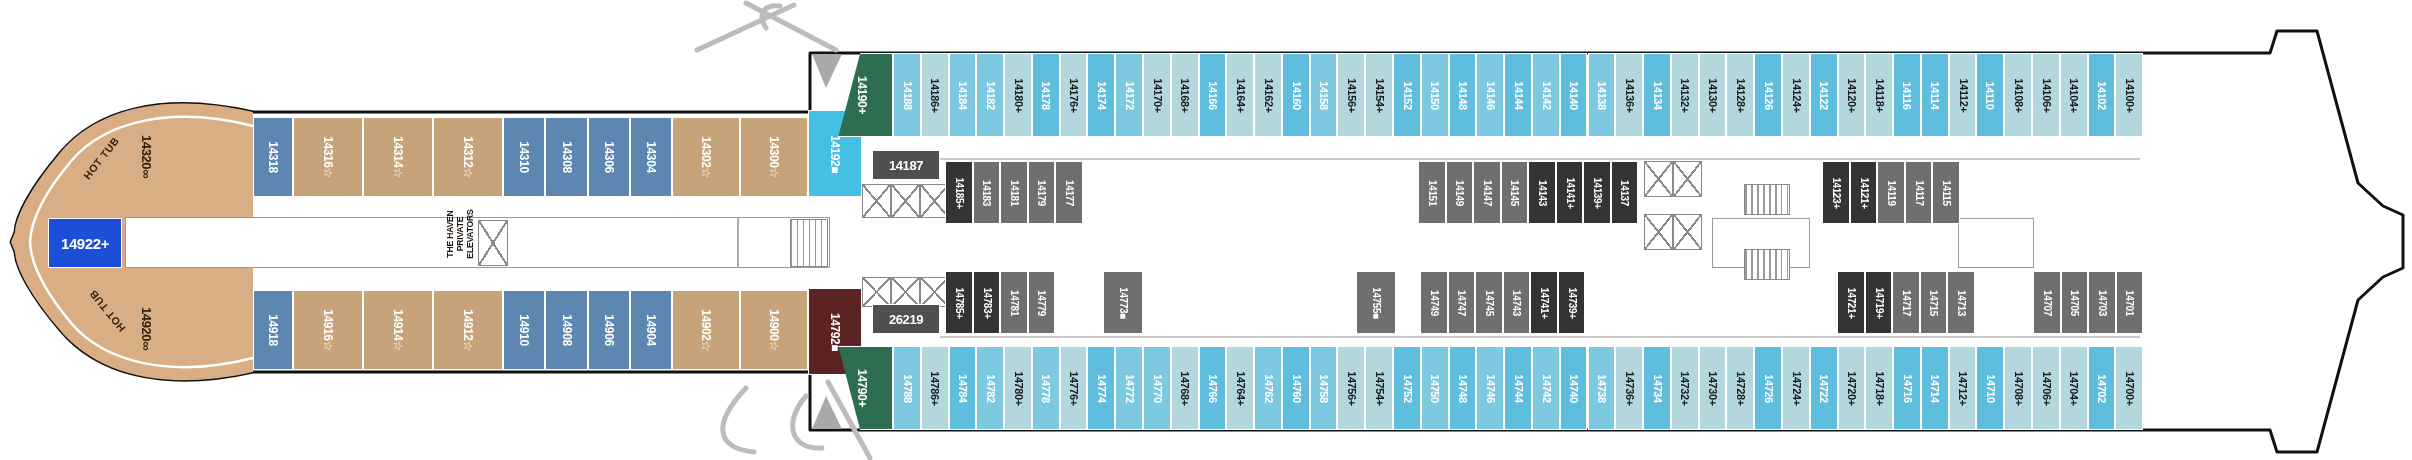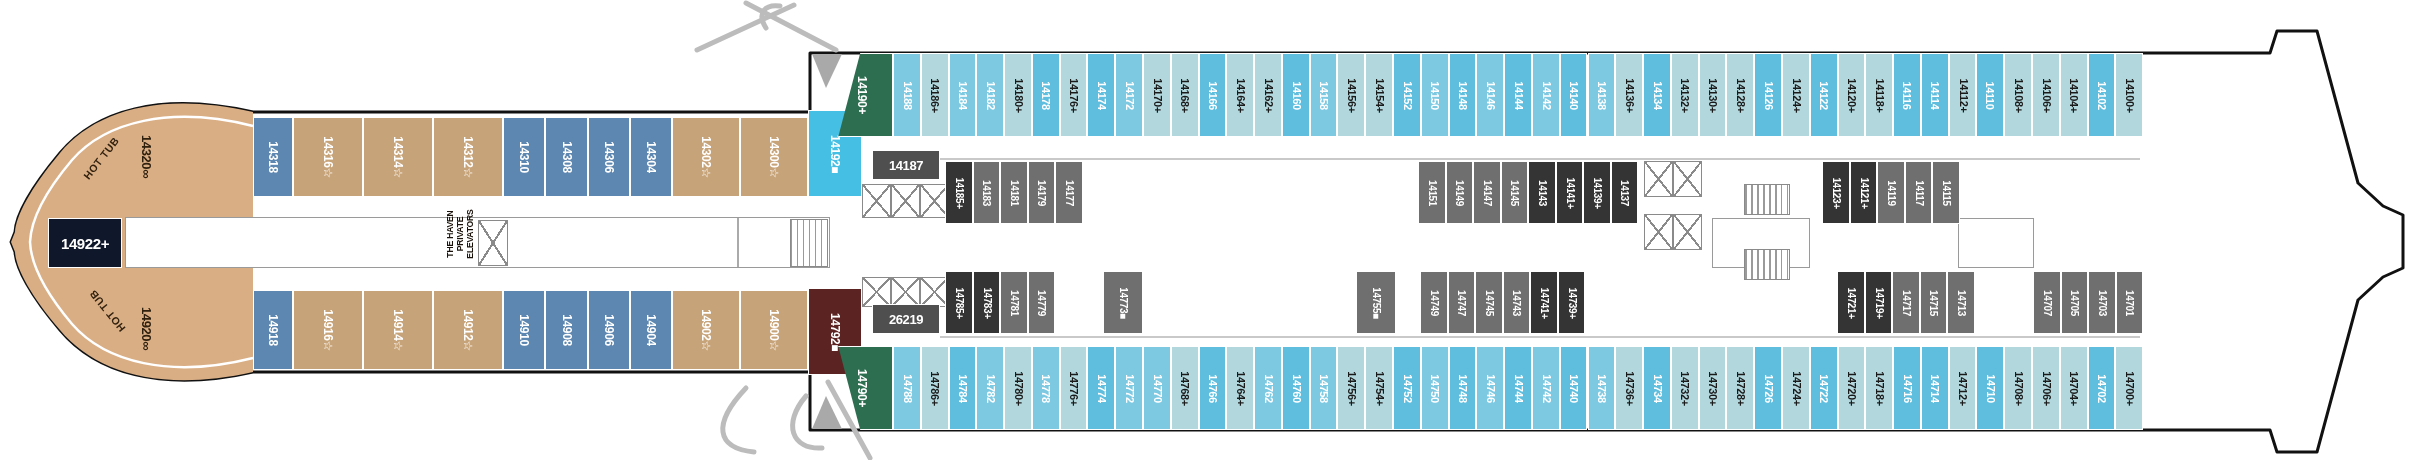--- a/index.html
+++ b/index.html
@@ -535,21 +535,21 @@
     <div class="cabin v" style="left: 2060.5px; top: 271px; width: 27.5px; height: 63px; background: rgb(111, 111, 111);">
       <span class="lbl" style="font-size: 10px; color: rgb(255, 255, 255);">14705</span>
       <span class="arr bot">↕</span>
     </div>
     <div class="cabin v" style="left: 2088px; top: 271px; width: 27.5px; height: 63px; background: rgb(111, 111, 111);">
       <span class="lbl" style="font-size: 10px; color: rgb(255, 255, 255);">14703</span>
     </div>
     <div class="cabin v" style="left: 2115.5px; top: 271px; width: 27.5px; height: 63px; background: rgb(111, 111, 111);">
       <span class="lbl" style="font-size: 10px; color: rgb(255, 255, 255);">14701</span>
     </div>
-    <div class="cabin special" style="left: 48px; top: 218px; width: 74px; height: 50px; background: #0f172a;">
+    <div class="cabin special" style="left: 48px; top: 218px; width: 74px; height: 50px; background: #1d4ed8;">
       <span class="lbl" style="font-size: 15px; color: rgb(255, 255, 255);">14922+</span>
     </div>
     <div class="cabin v special" style="left: 130px; top: 116px; width: 34px; height: 80px; border: none; background: transparent;">
       <span class="lbl" style="font-size: 13px; color: rgb(48, 32, 14);">14320∞</span>
     </div>
     <div class="cabin v special" style="left: 130px; top: 288px; width: 34px; height: 80px; border: none; background: transparent;">
       <span class="lbl" style="font-size: 13px; color: rgb(48, 32, 14);">14920∞</span>
     </div>
     <div class="cabin v special" style="left: 808px; top: 110px; width: 54px; height: 87px; background: rgb(69, 192, 228);">
       <span class="lbl" style="font-size: 12px; color: rgb(255, 255, 255);">14192■</span>

